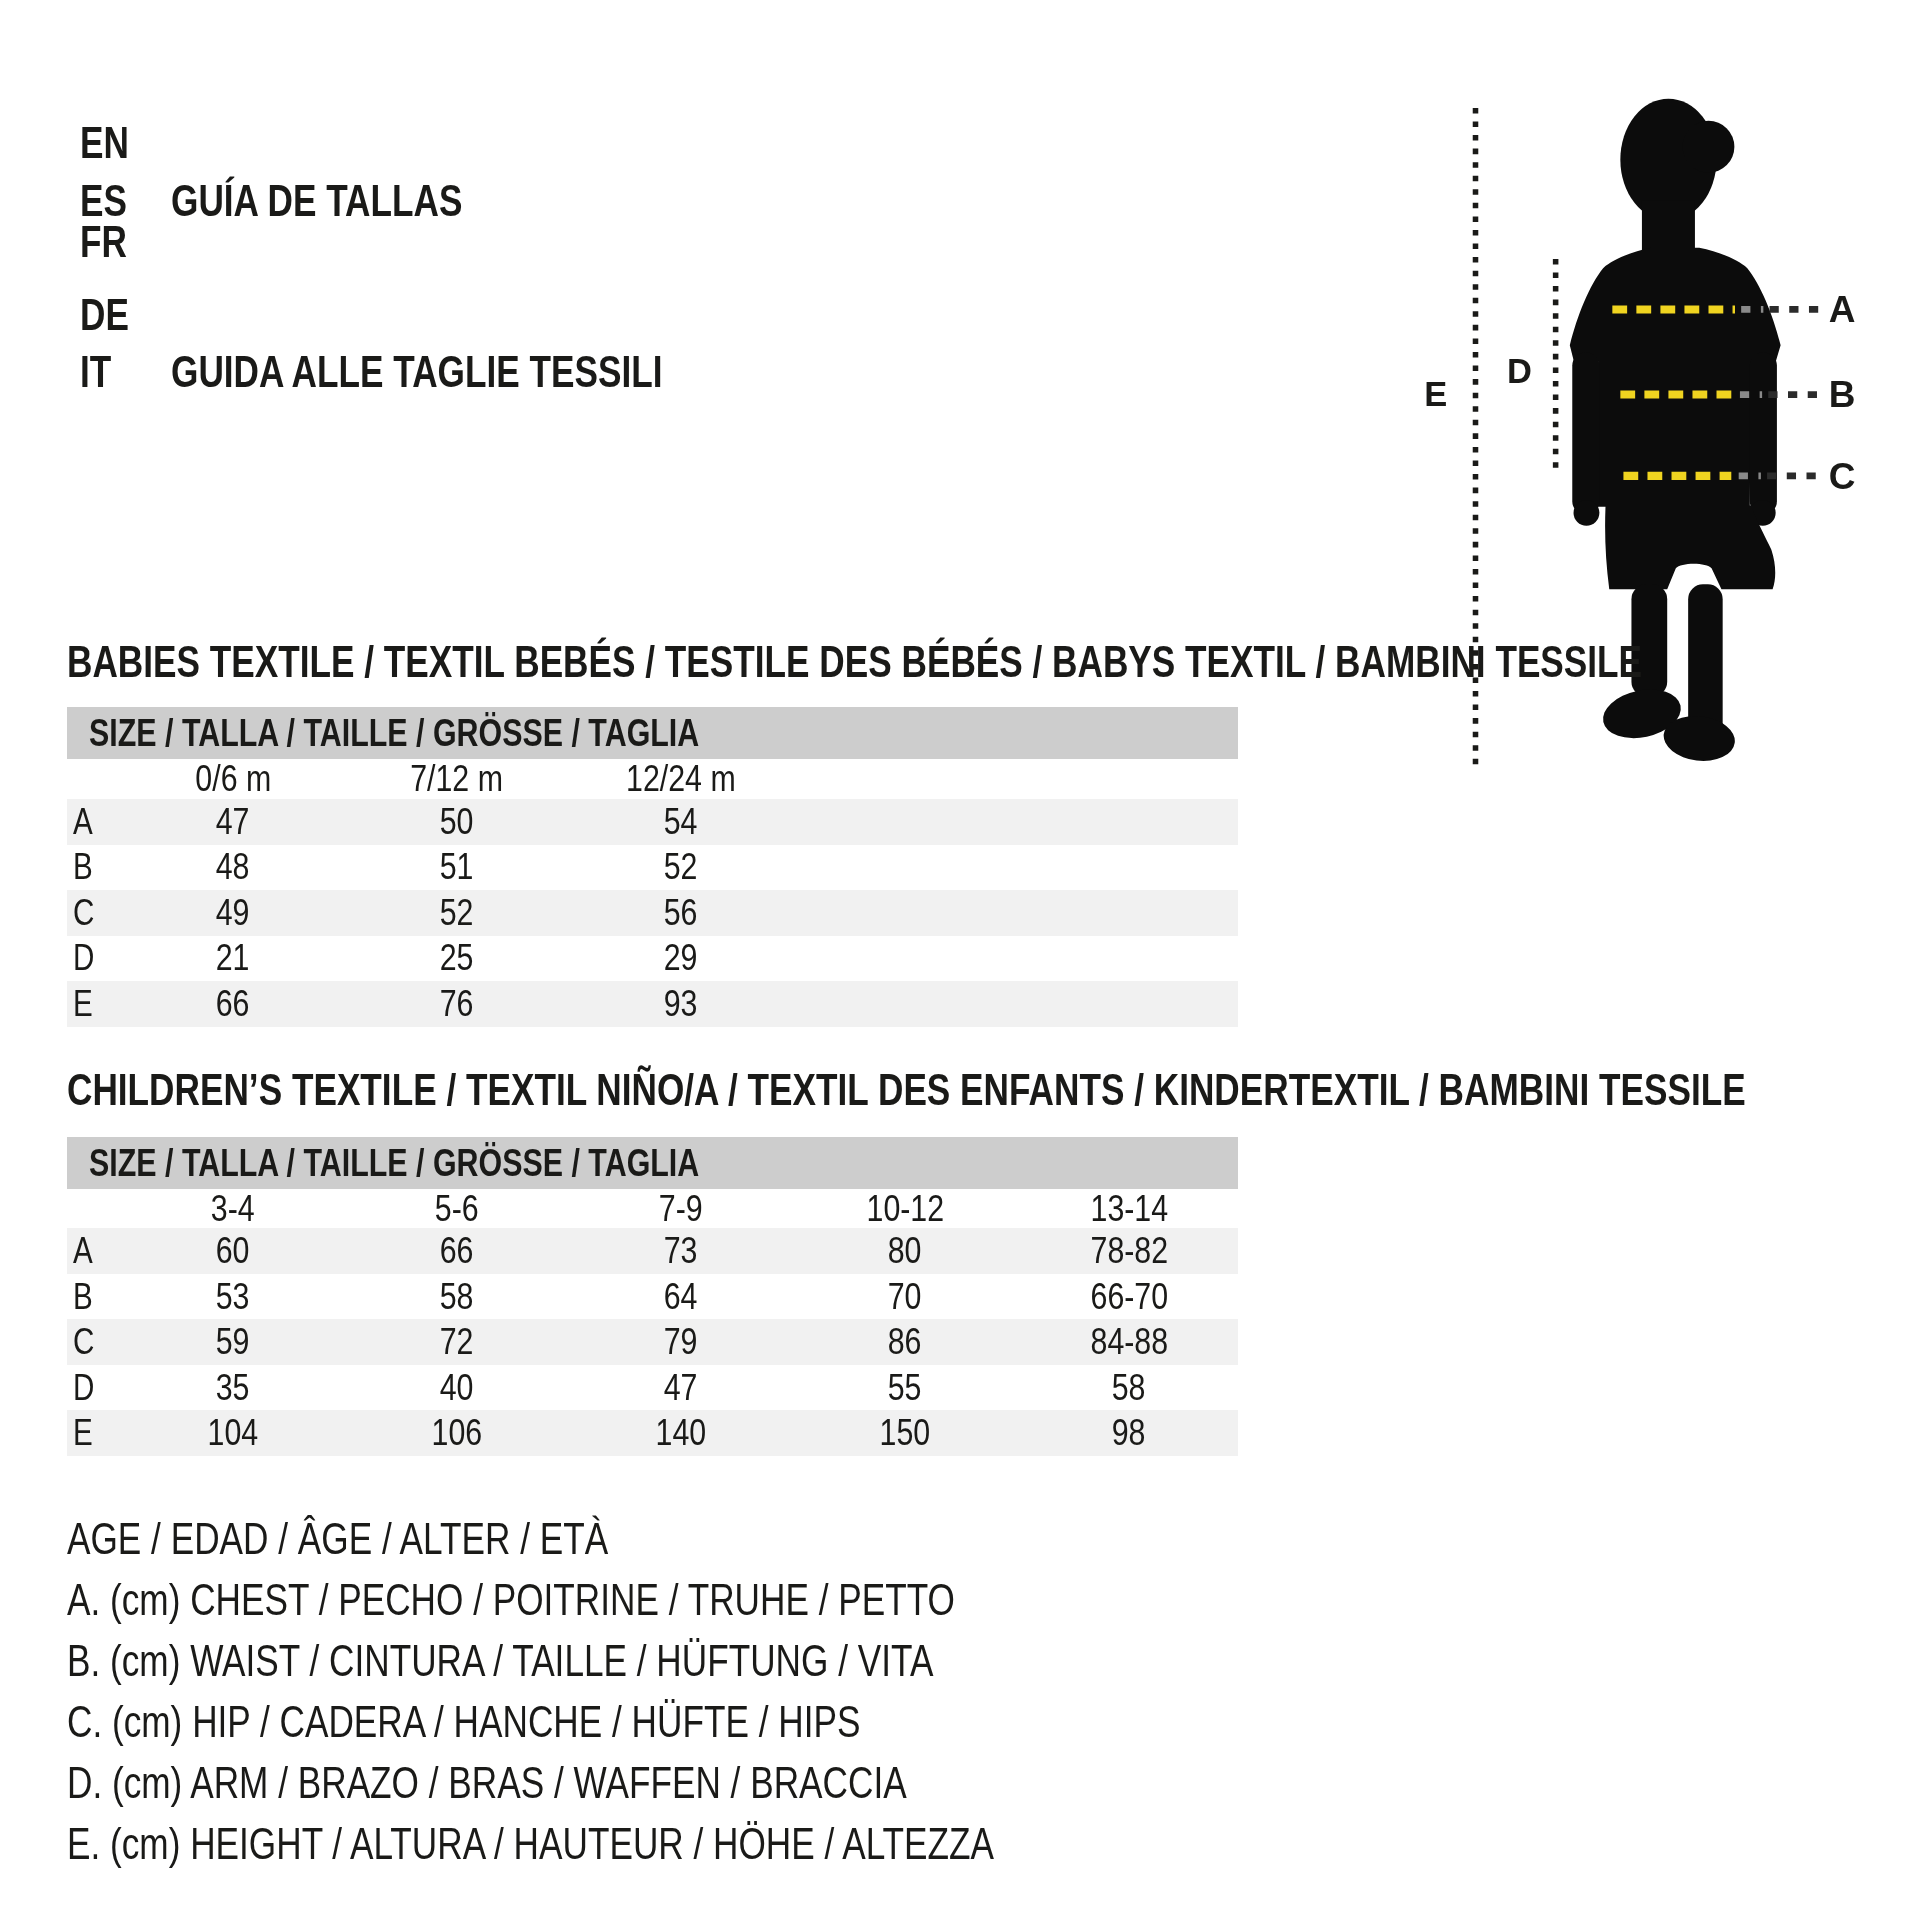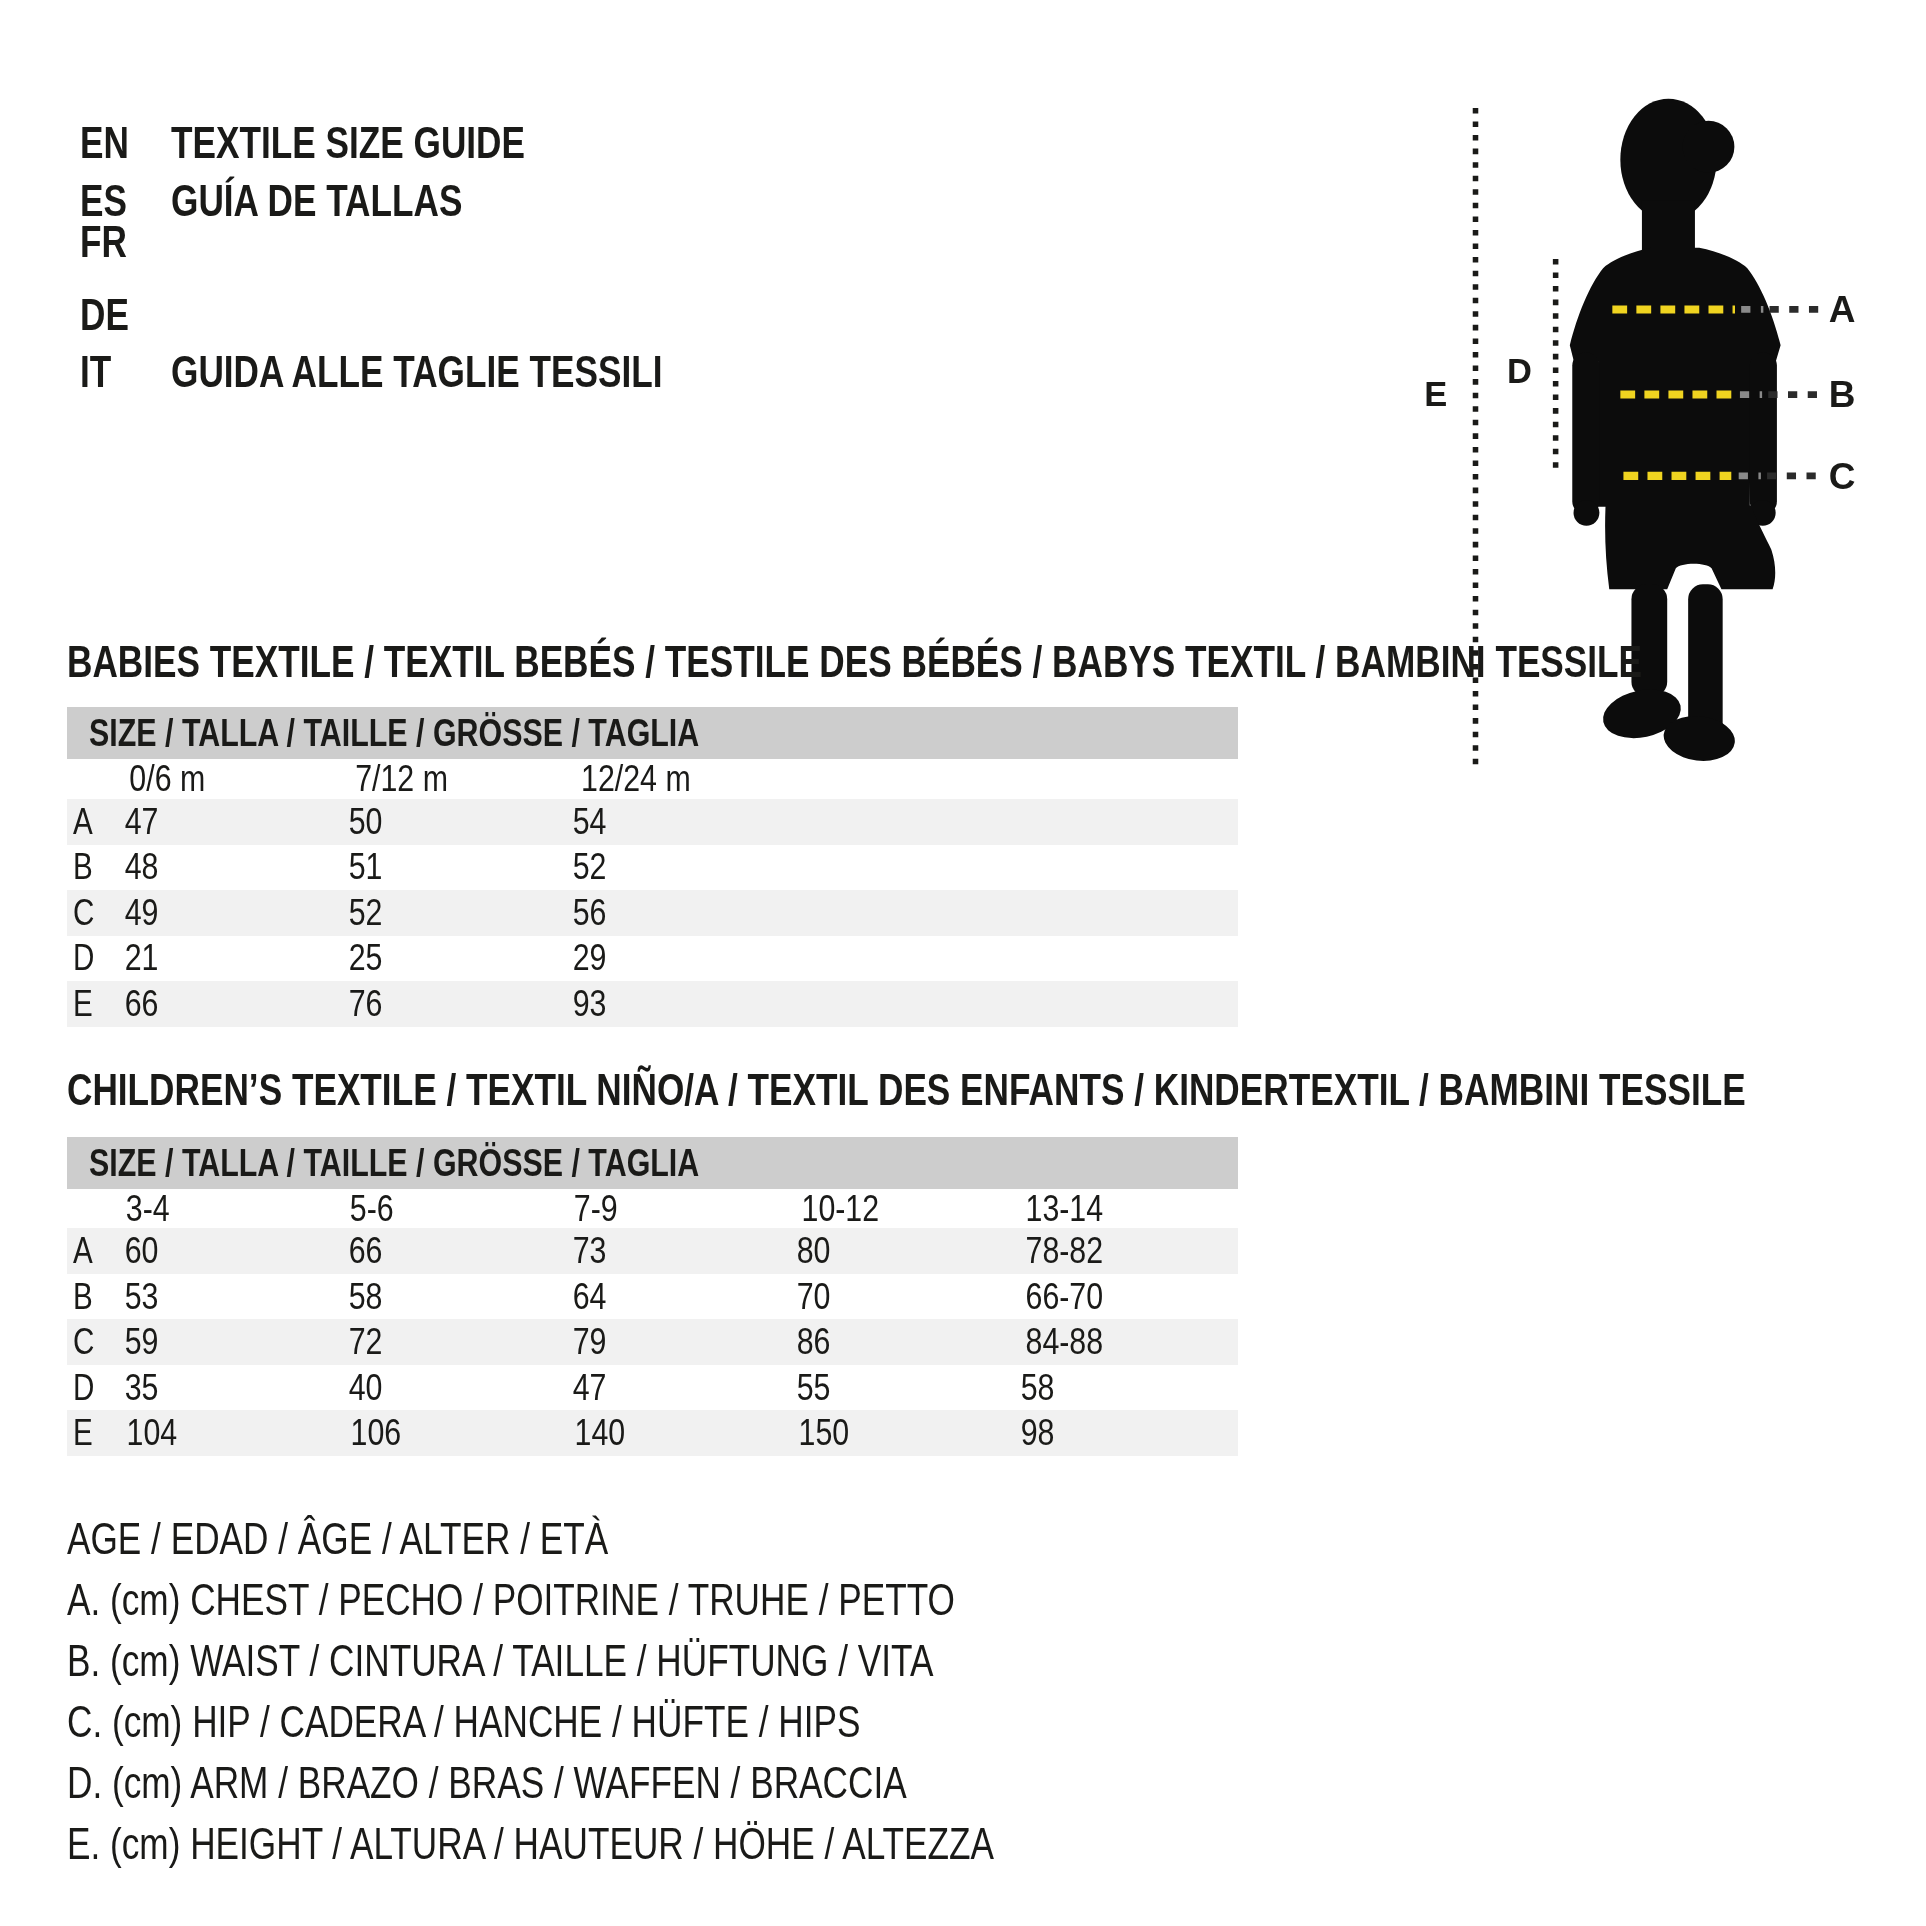--- a/index.html
+++ b/index.html
@@ -18,34 +18,33 @@
   .size-bar .txt { font-size:38px; font-weight:700; padding-left:22px;text-align:center; }
 
   .grid3, .grid5 { position:absolute; left:67px; width:1171px; display:grid; }
   .grid3 { grid-template-columns:54px 224px 224px 224px; }
   .grid5 { grid-template-columns:54px 224px 224px 224px 224px 224px; }
   .hdr-row { height:39px; }
   .hdr-row .cell { line-height:39px; }
   .t-row { height:46px; }
   .t-row .cell { line-height:46px; }
   .stripe { background:#f1f1f1; }
-  .cell { font-size:37px; font-weight:400; text-align:left; overflow:visible; }
+  .cell { font-size:37px; font-weight:400; text-align:center; overflow:visible; }
   .cell.lbl { text-align:left; padding-left:6.2px; }
 
   .legend-line { position:absolute; left:67px; height:61px; line-height:61px; font-size:44px; font-weight:400; }
 
   .figure-wrap { position:absolute; left:1386px; top:74px; width:555px; height:715px; }
 </style>
 </head>
 <body>
 
 <div>
   <div class="lang-row" style="top:86px">
     <span class="lang-code"><span class="cx">EN</span></span>
-    <span class="lang-title"><span class="cx">TEXTILE SIZE GUIDE</span></span>
   </div>
   <div class="lang-row" style="top:144px">
     <span class="lang-code"><span class="cx">ES</span></span>
     <span class="lang-title"><span class="cx">GUÍA DE TALLAS</span></span>
   </div>
   <div class="lang-row" style="top:185px">
     <span class="lang-code"><span class="cx">FR</span></span>
   </div>
   <div class="lang-row" style="top:258px">
     <span class="lang-code"><span class="cx">DE</span></span>

